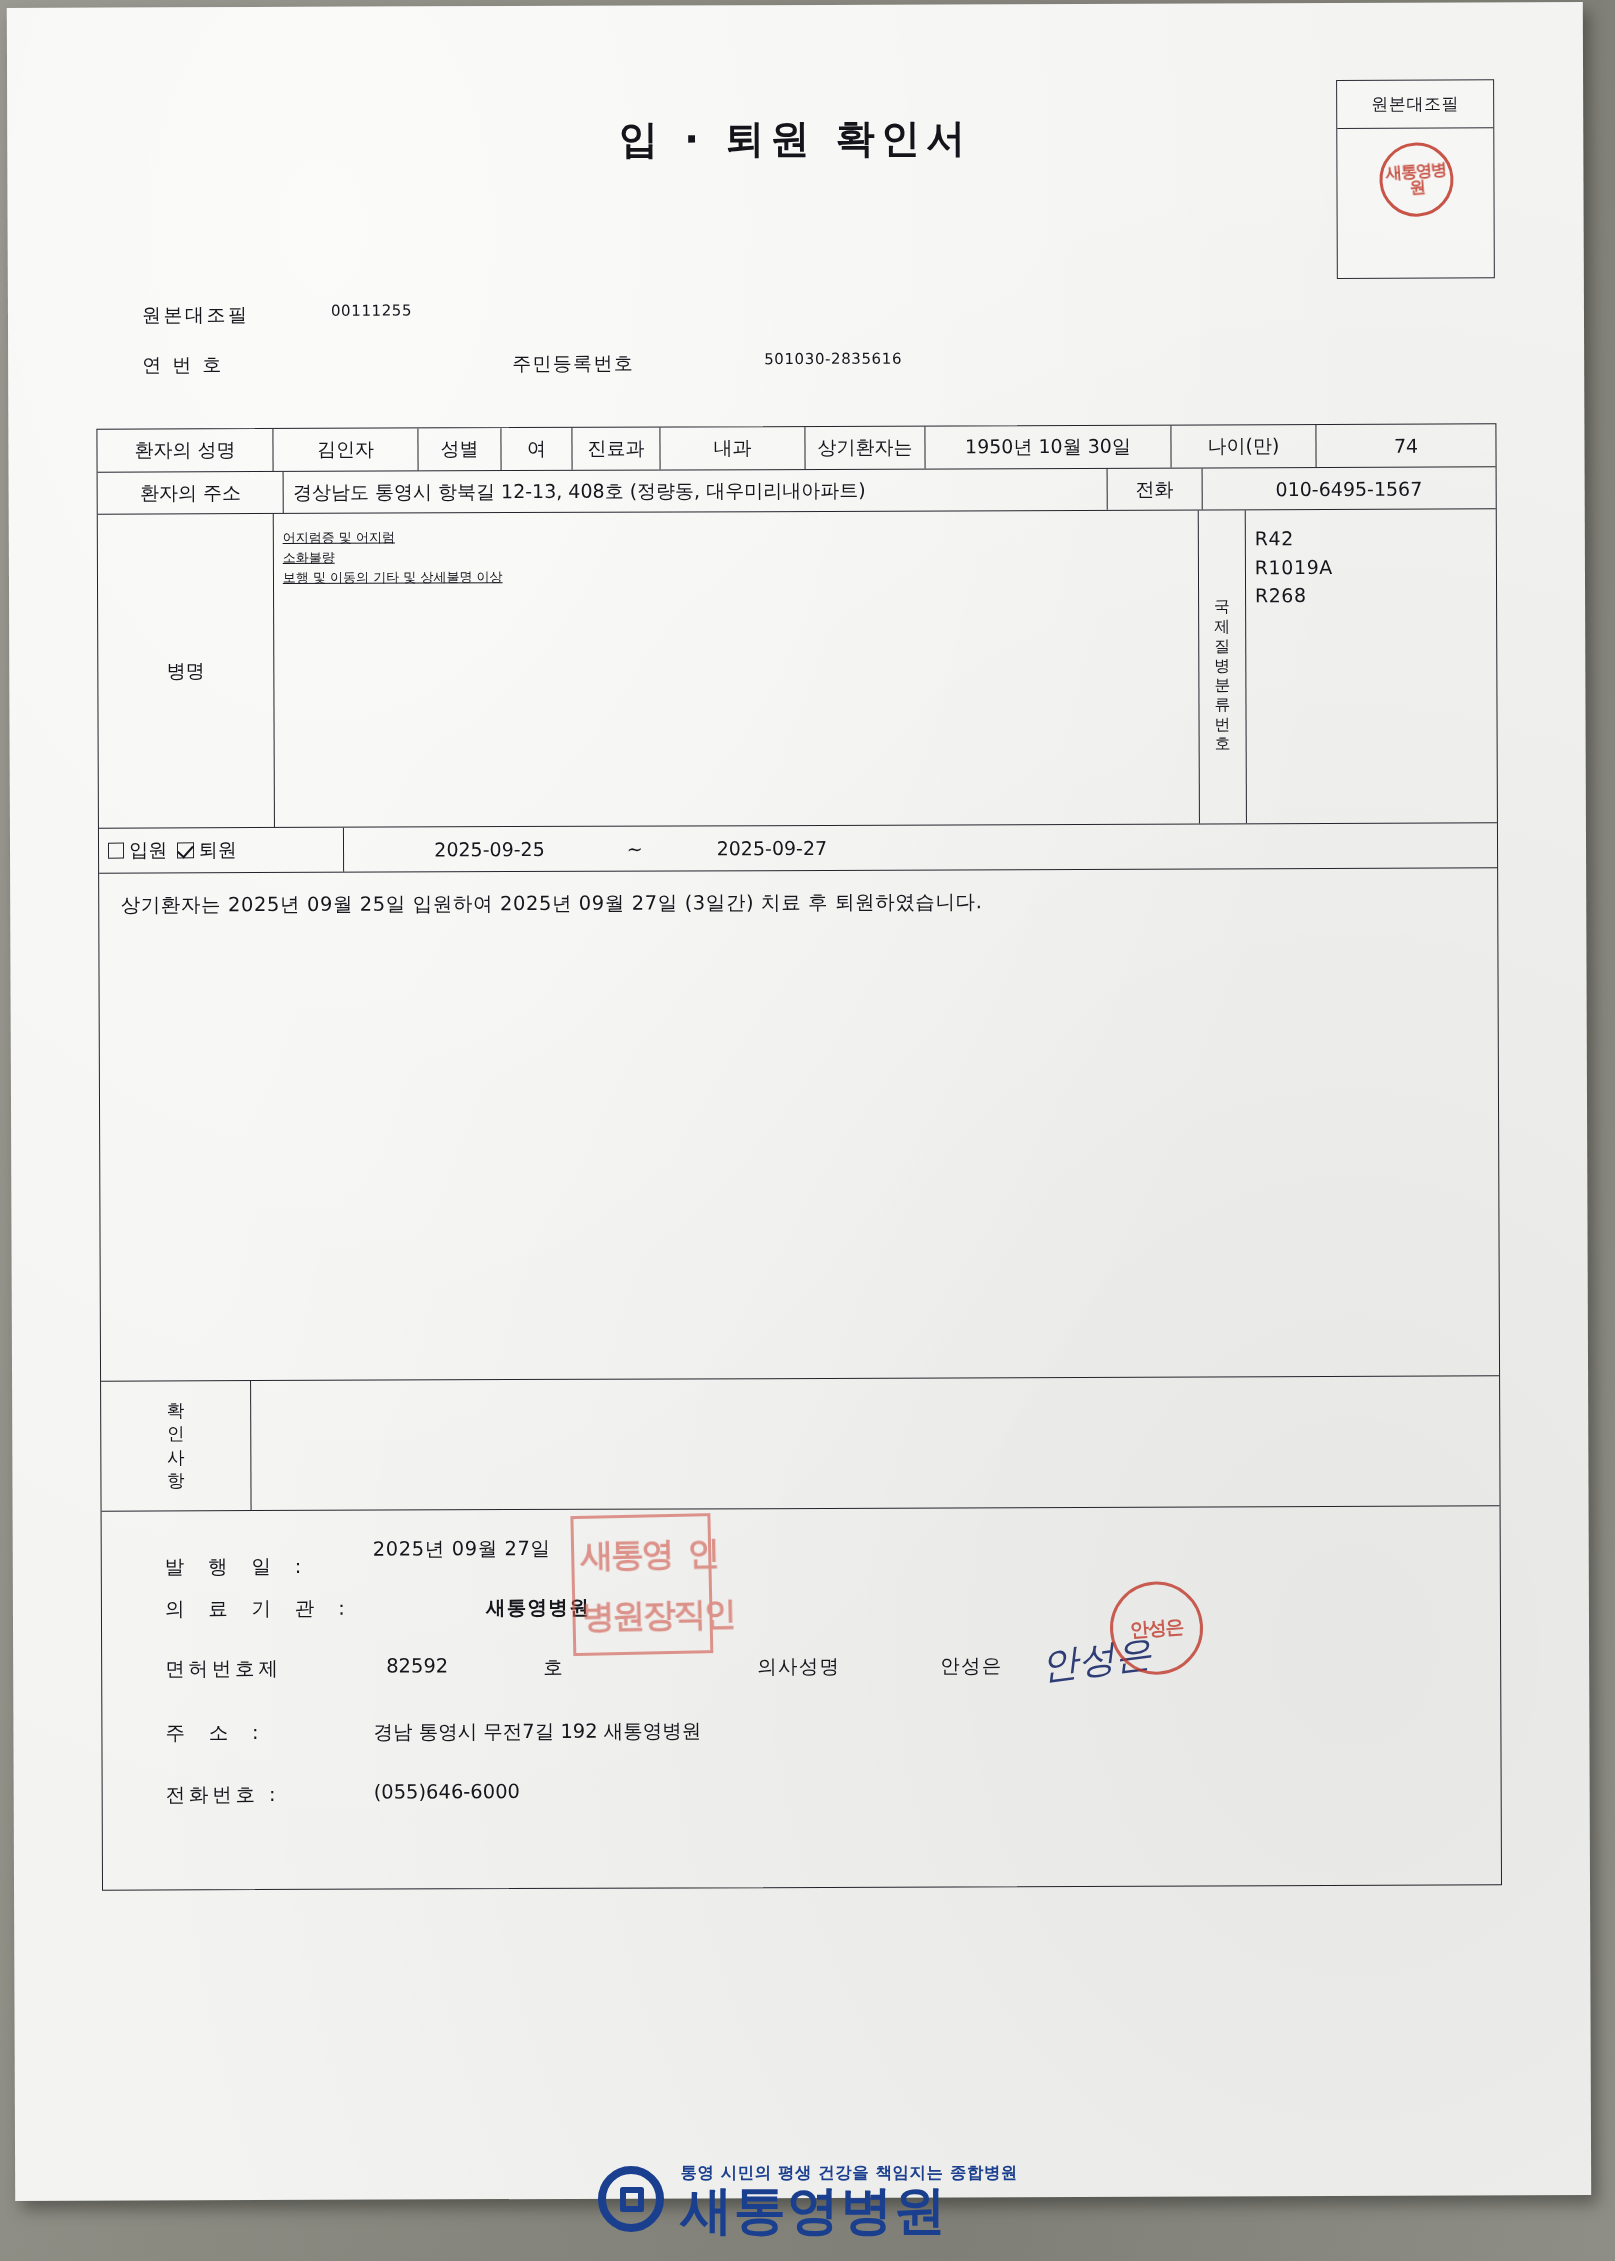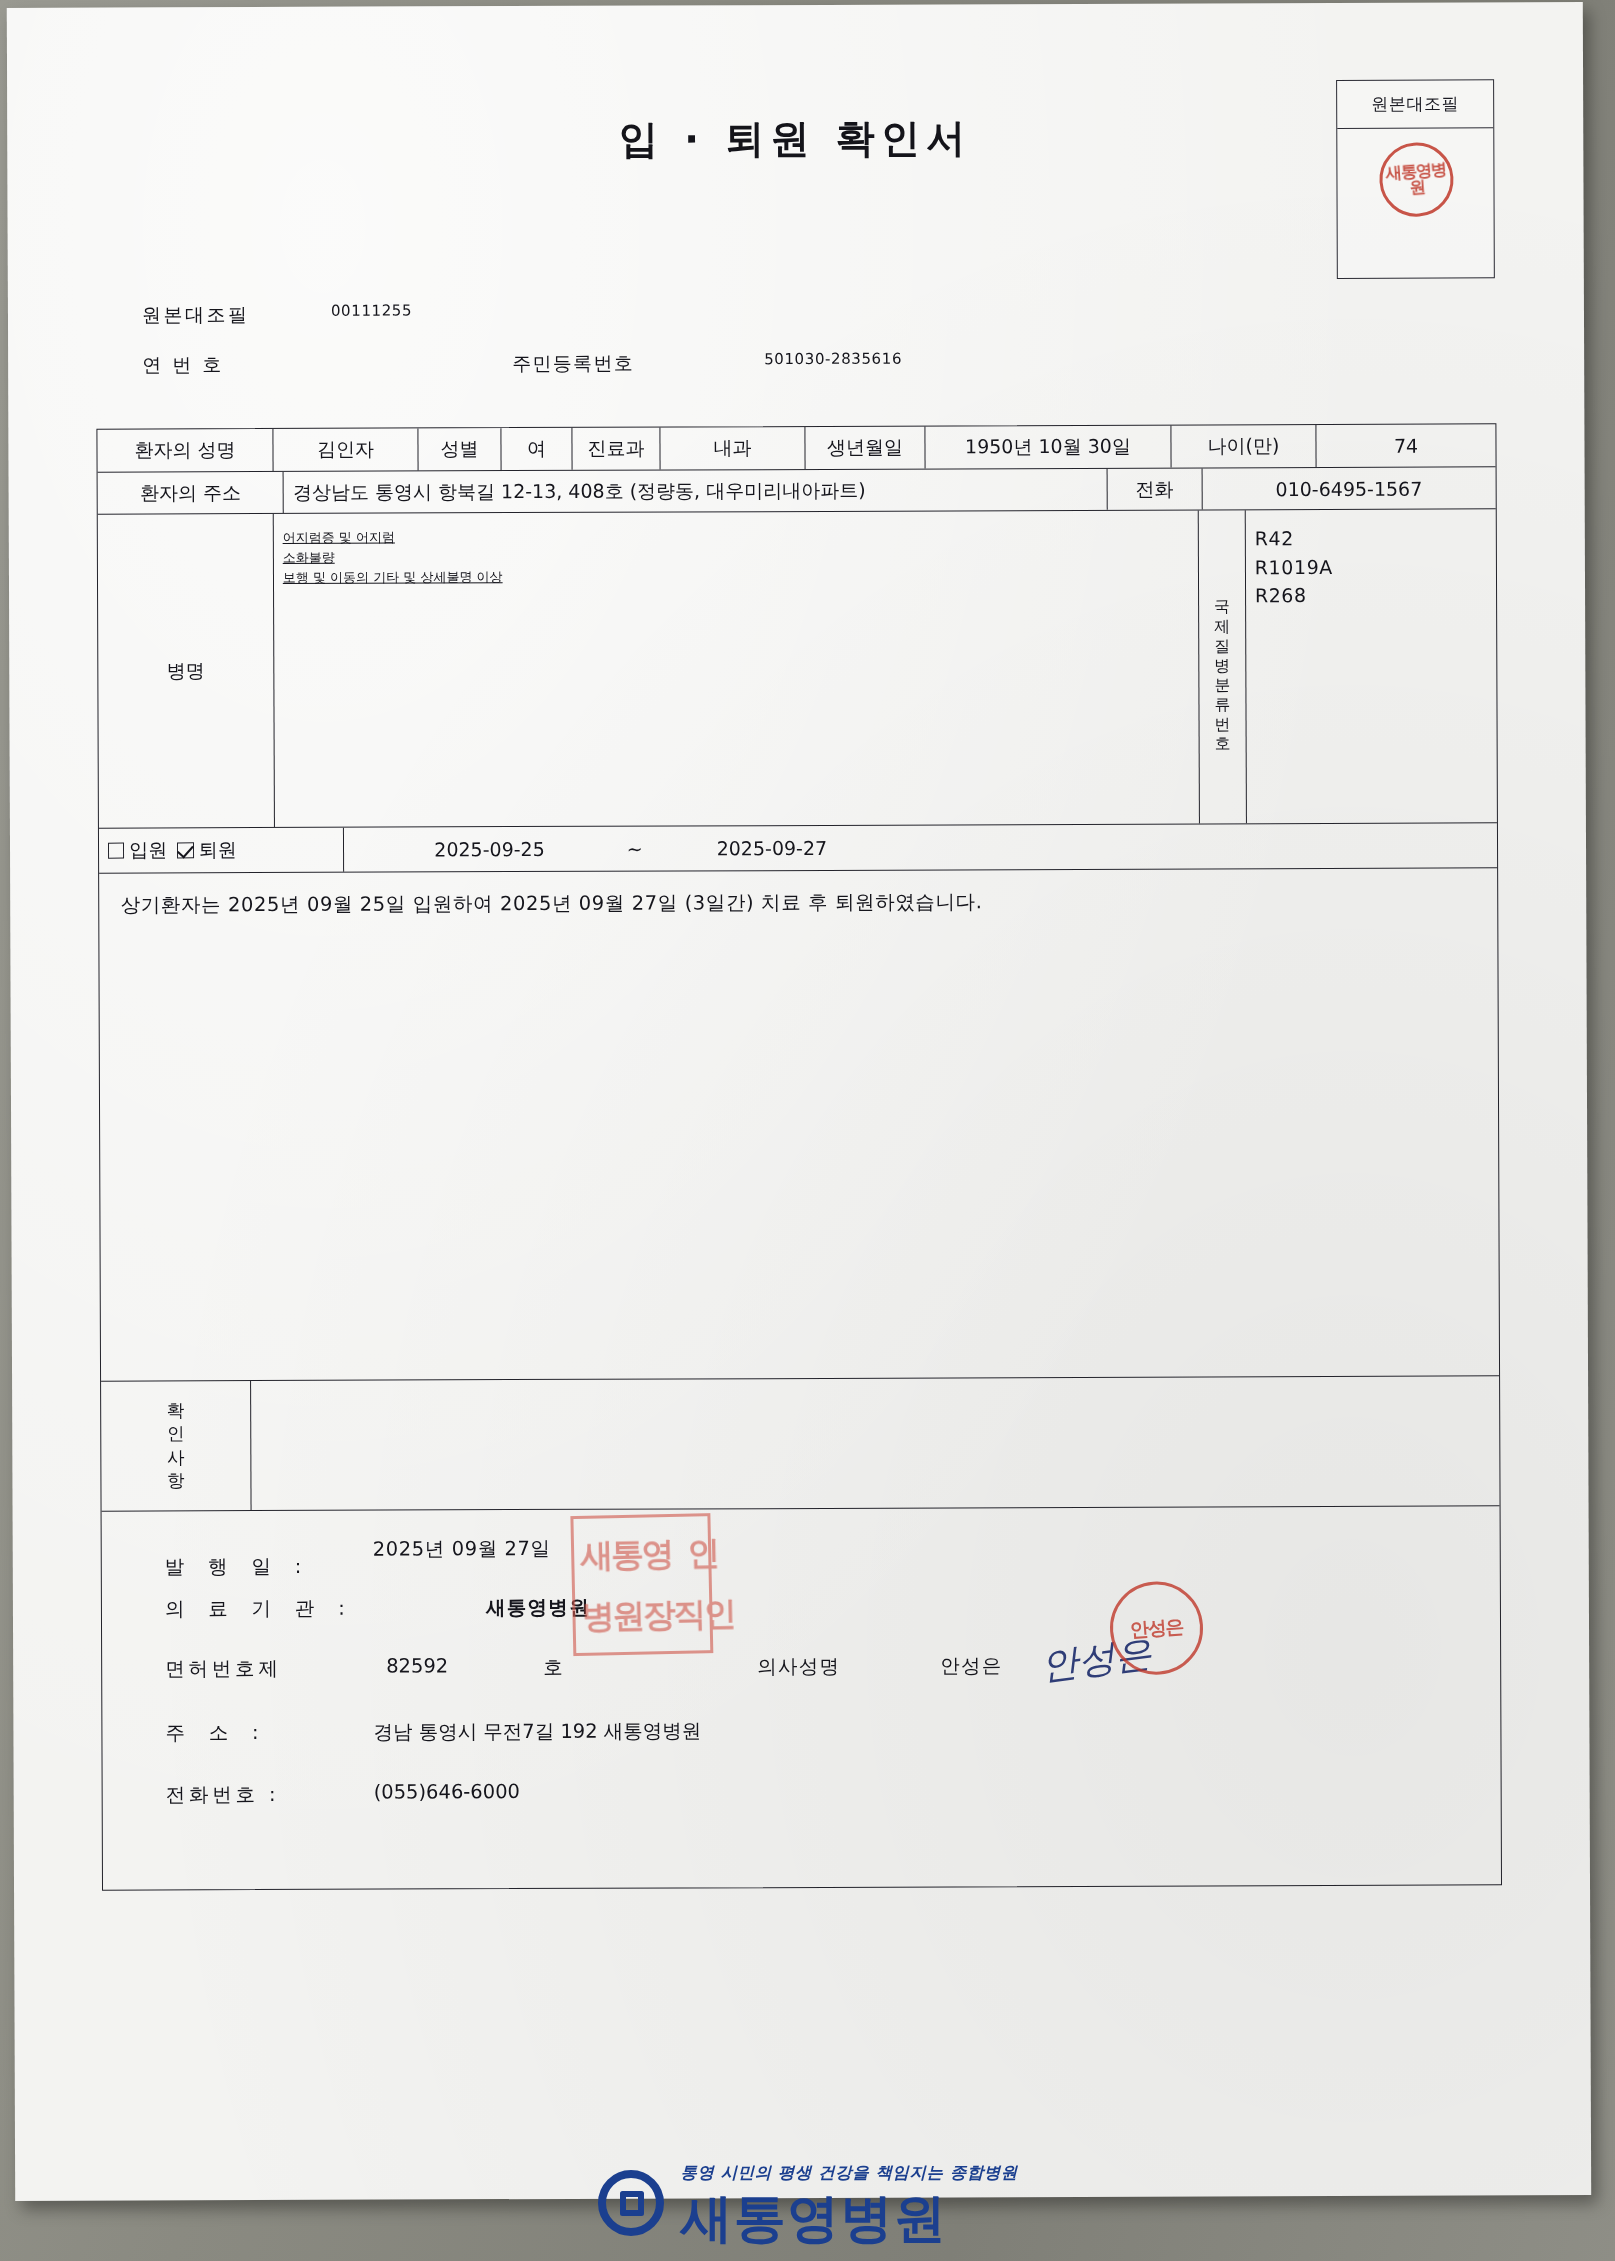--- a/index.html
+++ b/index.html
@@ -316,23 +316,22 @@
     width: 24px; height: 25px;
     border: 6.3px solid #1b3f8f;
     border-radius: 2.5px;
     box-sizing: border-box;
   }
   #footer-texts { display: flex; flex-direction: column; }
   #footer-tag {
     font-size: 16.4px;
     color: #1b3f8f;
     letter-spacing: 0.6px;
-    margin-bottom: 8px;
+    margin-bottom: 0;
     font-weight: bold;
-    font-style: italic;
   }
   #footer-name {
     font-size: 52px;
     font-weight: bold;
     color: #1b3f8f;
     letter-spacing: 1.3px;
     line-height: 1;
   }
 </style>
 </head>
@@ -360,21 +359,21 @@
 
     <div id="tbl">
 
       <div class="row" id="r1">
         <div class="cell c-center c1">환자의 성명</div>
         <div class="cell c-center c2">김인자</div>
         <div class="cell c-center c3">성별</div>
         <div class="cell c-center c4">여</div>
         <div class="cell c-center c5">진료과</div>
         <div class="cell c-center c6">내과</div>
-        <div class="cell c-center c7">생년월일</div>
+        <div class="cell c-center c7">상기환자는</div>
         <div class="cell c-center c8">1950년 10월 30일</div>
         <div class="cell c-center c9">나이(만)</div>
         <div class="cell c-center c10">74</div>
       </div>
 
       <div class="row" id="r2">
         <div class="cell c-center c1">환자의 주소</div>
         <div class="cell c2">경상남도 통영시 항북길 12-13, 408호 (정량동, 대우미리내아파트)</div>
         <div class="cell c-center c3">전화</div>
         <div class="cell c-center c4">010-6495-1567</div>

